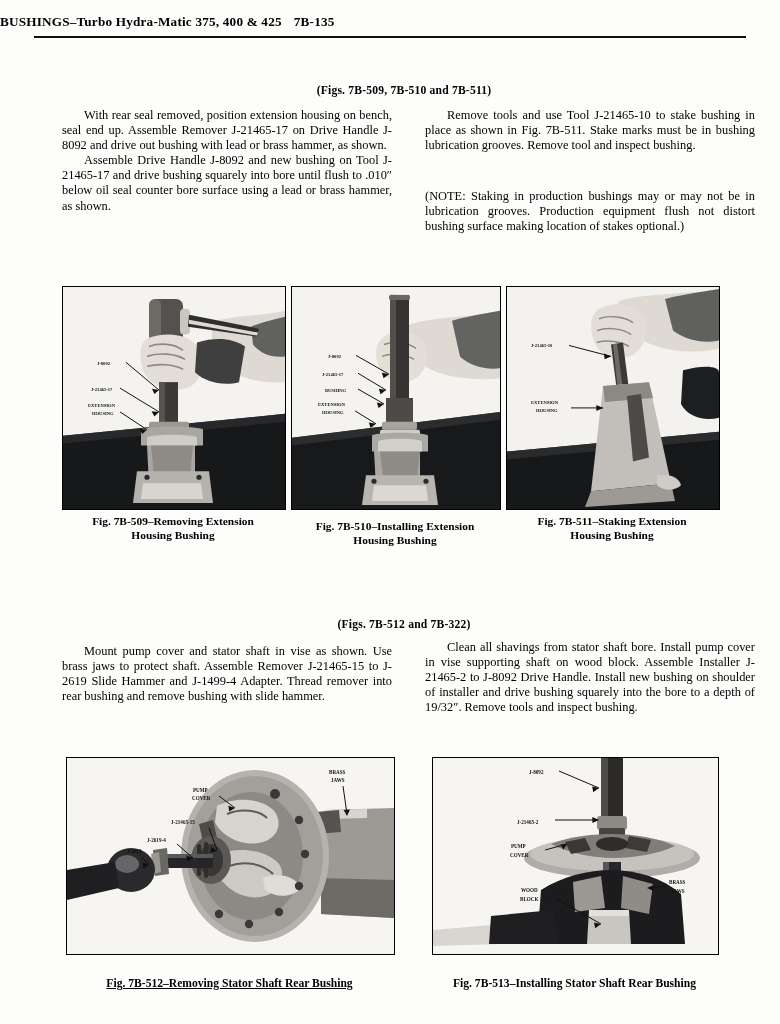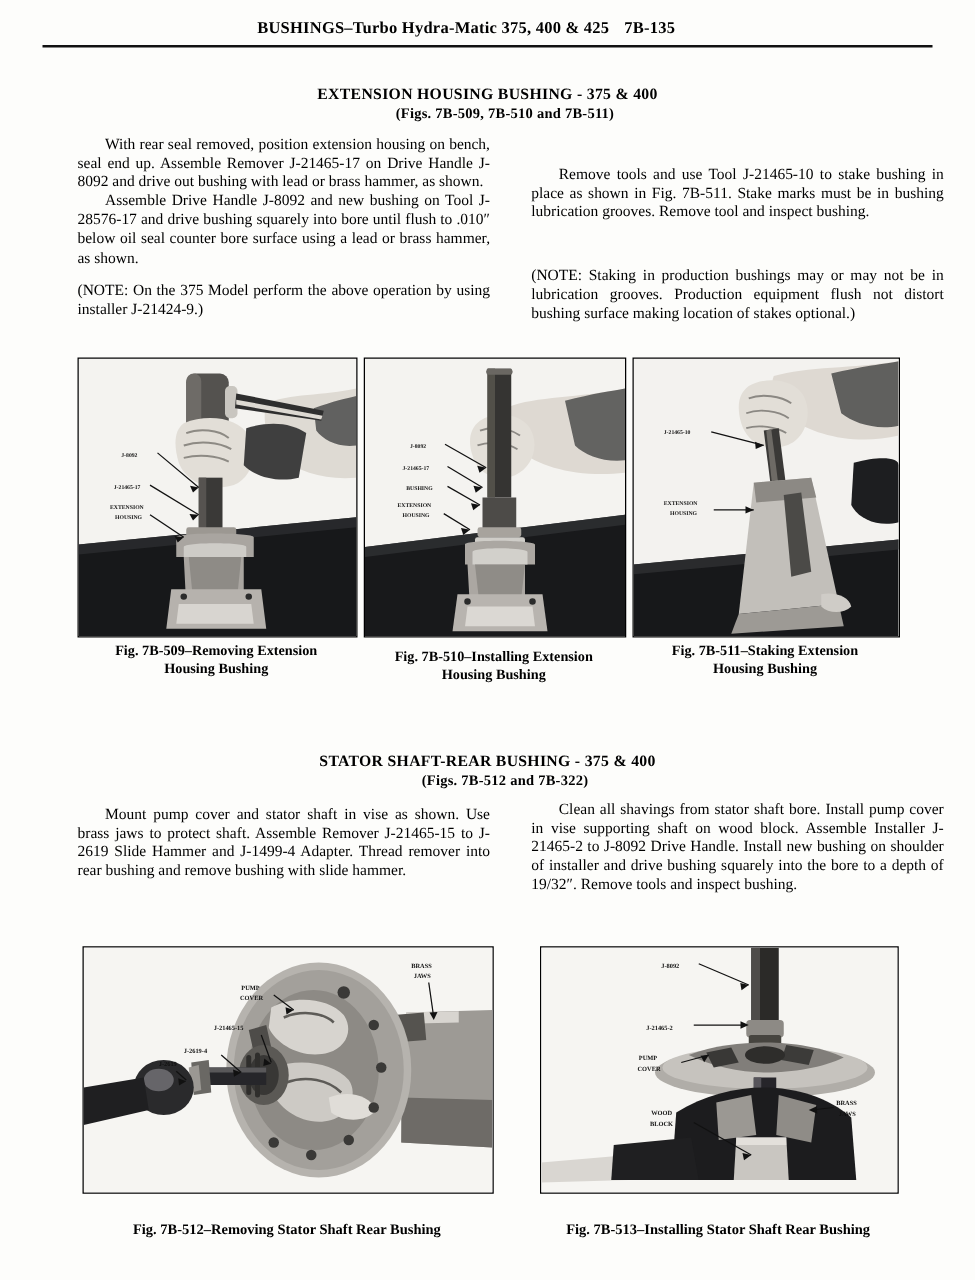--- a/index.html
+++ b/index.html
@@ -9,21 +9,21 @@
     font-family:"Liberation Serif", serif;
     color:#000;
     position:relative;
     overflow:hidden;
   }
   .page{position:absolute;inset:0;}
 
   
   .runhead{
     position:absolute;left:0;right:0;top:14px;
-    text-align:center;padding-right:34px;
+    text-align:left;padding-right:34px;
     font-weight:bold;font-size:13.2px;letter-spacing:.2px;
     white-space:nowrap;
   }
   .runhead .t1{margin-right:12px;}
   .rule{
     position:absolute;left:34px;right:34px;top:36px;
     height:2.4px;background:#111;
   }
 
   
@@ -85,30 +85,28 @@
 </head>
 <body>
 
 <div class="page">
 
   <div class="runhead">
     <span class="t1">BUSHINGS–Turbo Hydra-Matic 375, 400 &amp; 425</span><span>7B-135</span>
   </div>
   <div class="rule"></div>
 
-  <div class="sec-title" style="top:68px;">EXTENSION HOUSING BUSHING - 375 &amp; 400</div>
   <div class="sec-sub" style="top:84px;">(Figs. 7B-509, 7B-510 and 7B-511)</div>
 
   <div class="col" style="left:62px;top:108px;width:330px;">
     <p class="ind">With rear seal removed, position extension housing on bench, seal end up. Assemble Remover J-21465-17 on Drive Handle J-8092 and drive out bushing with lead or brass hammer, as shown.</p>
-    <p class="ind">Assemble Drive Handle J-8092 and new bushing on Tool J-28576-17 and drive bushing squarely into bore until flush to .010″ below oil seal counter bore surface using a lead or brass hammer, as shown.</p>
-    <p class="note gap">(NOTE: On the 375 Model perform the above operation by using installer J-21424-9.)</p>
-  </div>
-
-  <div class="col" style="left:425px;top:108px;width:330px;margin-top:24px;">
+    <p class="ind">Assemble Drive Handle J-8092 and new bushing on Tool J-21465-17 and drive bushing squarely into bore until flush to .010″ below oil seal counter bore surface using a lead or brass hammer, as shown.</p>
+  </div>
+
+  <div class="col" style="left:425px;top:108px;width:330px;">
     <p class="ind">Remove tools and use Tool J-21465-10 to stake bushing in place as shown in Fig. 7B-511. Stake marks must be in bushing lubrication grooves. Remove tool and inspect bushing.</p>
     <p class="note" style="margin-top:36px;">(NOTE: Staking in production bushings may or may not be in lubrication grooves. Production equipment flush not distort bushing surface making location of stakes optional.)</p>
   </div>
 
   <div class="strip" style="left:62px;top:286px;width:656px;height:224px;">
 
     <div class="panel" style="left:0;width:222px;">
       <svg viewBox="0 0 222 224" preserveAspectRatio="none">
         <rect x="0" y="0" width="222" height="224" fill="#f4f3f0"></rect>
 
@@ -265,21 +263,20 @@
   </div>
   <div class="cap" style="left:291px;top:519px;width:208px;">
     <span>Fig. 7B-510–Installing Extension</span>
     <span class="l2">Housing Bushing</span>
   </div>
   <div class="cap" style="left:506px;top:514px;width:212px;">
     <span>Fig. 7B-511–Staking Extension</span>
     <span class="l2">Housing Bushing</span>
   </div>
 
-  <div class="sec-title" style="top:602px;">STATOR SHAFT-REAR BUSHING - 375 &amp; 400</div>
   <div class="sec-sub" style="top:618px;">(Figs. 7B-512 and 7B-322)</div>
 
   <div class="col" style="left:62px;top:644px;width:330px;">
     <p class="ind">Mount pump cover and stator shaft in vise as shown. Use brass jaws to protect shaft. Assemble Remover J-21465-15 to J-2619 Slide Hammer and J-1499-4 Adapter. Thread remover into rear bushing and remove bushing with slide hammer.</p>
   </div>
 
   <div class="col" style="left:425px;top:640px;width:330px;">
     <p class="ind">Clean all shavings from stator shaft bore. Install pump cover in vise supporting shaft on wood block. Assemble Installer J-21465-2 to J-8092 Drive Handle. Install new bushing on shoulder of installer and drive bushing squarely into the bore to a depth of 19/32″. Remove tools and inspect bushing.</p>
   </div>
 
@@ -408,16 +405,16 @@
       <g fill="#111">
         <path d="M166 30 l-6.8 -1.6 l1 5.8 z"></path>
         <path d="M166 62 l-6.6 -3 l0 6 z"></path>
         <path d="M134 86 l-6.6 0.6 l3 5.2 z"></path>
         <path d="M214 130 l6.4 -3 l0.4 6 z"></path>
         <path d="M168 166 l-7 -1.6 l1.2 5.8 z"></path>
       </g>
     </svg>
   </div>
 
-  <div class="cap-wide" style="left:66px;top:977px;width:327px;">Fig. 7B-512–Removing Stator Shaft Rear Bushing</div>
+  <div class="cap-wide" style="left:66px;top:977px;width:327px;text-decoration:underline;">Fig. 7B-512–Removing Stator Shaft Rear Bushing</div>
   <div class="cap-wide" style="left:432px;top:977px;width:285px;">Fig. 7B-513–Installing Stator Shaft Rear Bushing</div>
 
 </div>
 
 </body></html>

